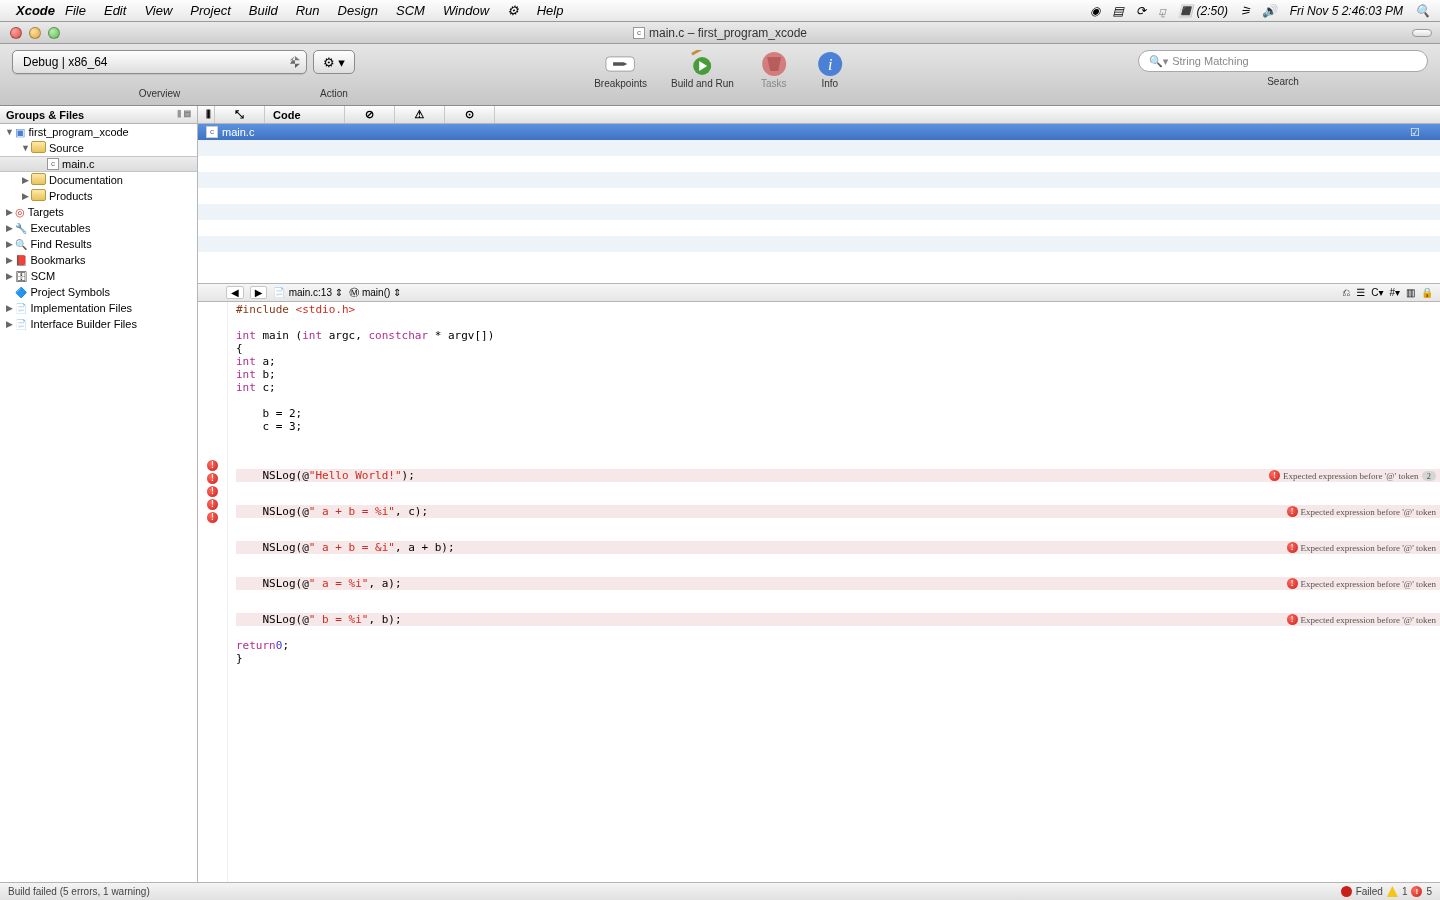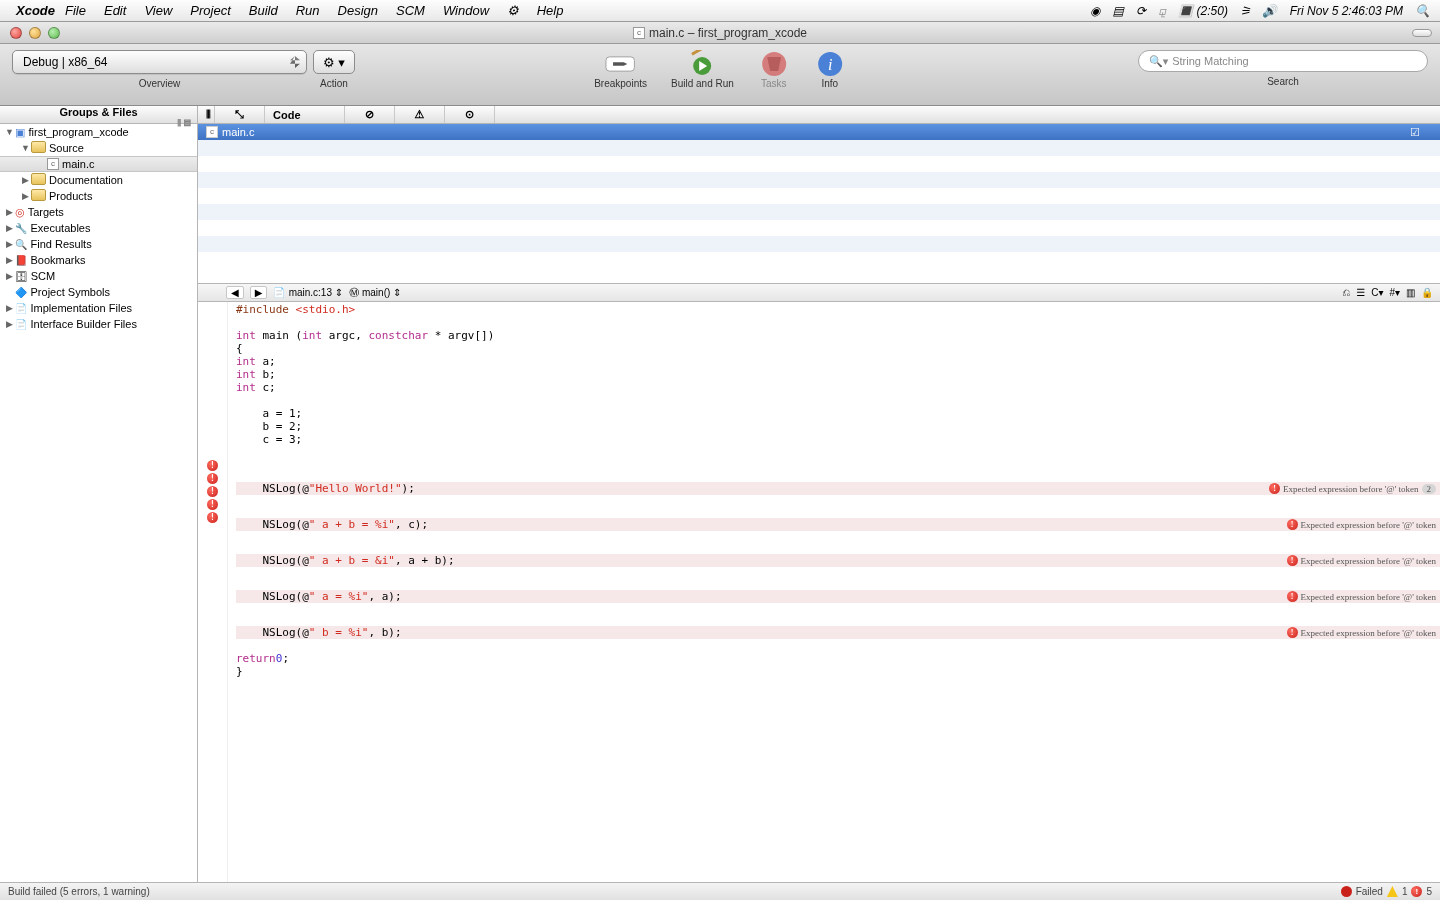--- a/index.html
+++ b/index.html
@@ -18,38 +18,38 @@
 .traffic { display:flex; gap:7px; padding-left:10px; }
 .tl { width:12px; height:12px; border-radius:50%; border:1px solid rgba(0,0,0,.3); }
 .tl.r{background:radial-gradient(circle at 35% 35%,#ffa7a0,#e0443e);} .tl.y{background:radial-gradient(circle at 35% 35%,#ffe29a,#e0a23e);} .tl.g{background:radial-gradient(circle at 35% 35%,#b6eeb0,#5fba4f);}
 .titlebar .title { position:absolute; left:50%; transform:translateX(-50%); display:flex; align-items:center; gap:4px; font-size:12px; color:#333;}
 .titlebar .pill { position:absolute; right:8px; width:20px; height:8px; border:1px solid #999; border-radius:5px; background:linear-gradient(#fff,#ddd); }
 
 
 .toolbar { height:62px; background:linear-gradient(#e6e6e6,#c6c6c6); border-bottom:1px solid #8c8c8c; display:flex; align-items:flex-start; padding:6px 12px 0; }
 .toolbar .left { display:flex; align-items:flex-start; gap:6px; }
 .tbtn-group { display:flex; flex-direction:column; align-items:center; }
-.tbtn-group .lbl { font-size:10px; color:#333; margin-top:4px; }
+.tbtn-group .lbl { font-size:10px; color:#333; margin-top:14px; }
 .select-custom { width:295px; height:24px; background:linear-gradient(#fefefe,#dedede); border:1px solid #8c8c8c; border-radius:5px; display:flex; align-items:center; padding:0 22px 0 10px; font-size:12px; position:relative; box-shadow:0 1px 1px rgba(0,0,0,.1);}
 .select-custom::after{content:"";position:absolute;right:6px;top:5px;width:10px;height:12px;background:linear-gradient(#888,#555);clip-path:polygon(50% 0,100% 35%,0 35%,50% 0,0 65%,100% 65%,50% 100%);}
 .gear { width:42px; height:24px; background:linear-gradient(#fefefe,#dedede); border:1px solid #8c8c8c; border-radius:5px; display:flex; align-items:center; justify-content:center; font-size:13px; }
 
 .toolbar .center { position:absolute; left:50%; transform:translateX(-50%); display:flex; gap:24px; align-items:flex-start;}
 .tb-center-item { display:flex; flex-direction:column; align-items:center; }
 .tb-center-item .ic { width:32px; height:28px; display:flex; align-items:center; justify-content:center; font-size:22px; }
 .tb-center-item .lbl { font-size:10px; color:#333; }
 
 .toolbar .right { margin-left:auto; display:flex; flex-direction:column; align-items:center;}
 .search { width:290px; height:22px; border:1px solid #a8a8a8; border-radius:11px; background:#fff; display:flex; align-items:center; padding:0 10px; gap:4px; color:#888;}
 .toolbar .right .lbl { font-size:10px; color:#333; margin-top:4px;}
 
 
 .workspace { display:flex; height:calc(900px - 22px - 22px - 62px - 18px); }
 .sidebar { width:198px; border-right:1px solid #b5b5b5; background:#fff; display:flex; flex-direction:column; }
-.sidebar-hdr { height:18px; background:linear-gradient(#fdfdfd,#e1e1e1); border-bottom:1px solid #b5b5b5; display:flex; align-items:center; padding:0 6px; font-size:11px; font-weight:bold;flex-direction:column;}
+.sidebar-hdr { height:18px; background:linear-gradient(#fdfdfd,#e1e1e1); border-bottom:1px solid #b5b5b5; display:flex; align-items:center; padding:0 6px; font-size:11px; font-weight:bold;}
 .sidebar-hdr .grip { margin-left:auto; font-size:9px; color:#888;}
 .tree { flex:1; overflow:auto; font-size:11px; }
 .tree-row { display:flex; align-items:center; height:16px; padding-left:4px; white-space:nowrap; cursor:default;}
 .tree-row.sel { background:linear-gradient(#ededed,#dcdcdc); border:1px solid #c6c6c6; border-left:none; border-right:none;}
 .tree-row .arrow { width:11px; text-align:center; color:#666; font-size:9px;}
 
 
 .rightpane { flex:1; display:flex; flex-direction:column; }
 .filelist-hdr { height:18px; background:linear-gradient(#fdfdfd,#e1e1e1); border-bottom:1px solid #b5b5b5; display:flex; font-size:11px; font-weight:bold; align-items:center;}
 .filelist-hdr .col { padding:0 8px; border-right:1px solid #c9c9c9; height:100%; display:flex; align-items:center;}
@@ -314,21 +314,20 @@
         </div>
       <div class="code" id="code">
           <div class="line"><span class="inc">#include </span><span class="incf">&lt;stdio.h&gt;</span></div>
           <div class="line"></div>
           <div class="line"><span class="kw">int</span> main (<span class="kw">int</span> argc, <span class="kw">const</span> <span class="kw">char</span> * argv[])</div>
           <div class="line">{</div>
           <div class="line">    <span class="kw">int</span> a;</div>
           <div class="line">    <span class="kw">int</span> b;</div>
           <div class="line">    <span class="kw">int</span> c;</div>
           <div class="line"></div>
-          <div class="line">    a = 1;</div>
           <div class="line">    b = 2;</div>
           <div class="line">    c = 3;</div>
           <div class="line"></div>
           <div class="line err">    NSLog(@<span class="str">"Hello World!"</span>);<div class="err-badge"><span class="err-dot">!</span><span>Expected expression before '@' token</span><span class="count-pill">2</span></div></div>
           <div class="line err">    NSLog(@<span class="str">" a + b = %i"</span>, c);<div class="err-badge"><span class="err-dot">!</span><span>Expected expression before '@' token</span></div></div>
           <div class="line err">    NSLog(@<span class="str">" a + b = &amp;i"</span>, a + b);<div class="err-badge"><span class="err-dot">!</span><span>Expected expression before '@' token</span></div></div>
           <div class="line err">    NSLog(@<span class="str">" a = %i"</span>, a);<div class="err-badge"><span class="err-dot">!</span><span>Expected expression before '@' token</span></div></div>
           <div class="line err">    NSLog(@<span class="str">" b = %i"</span>, b);<div class="err-badge"><span class="err-dot">!</span><span>Expected expression before '@' token</span></div></div>
           <div class="line"></div>
           <div class="line">    <span class="kw">return</span> <span style="color:#4030d0">0</span>;</div>

